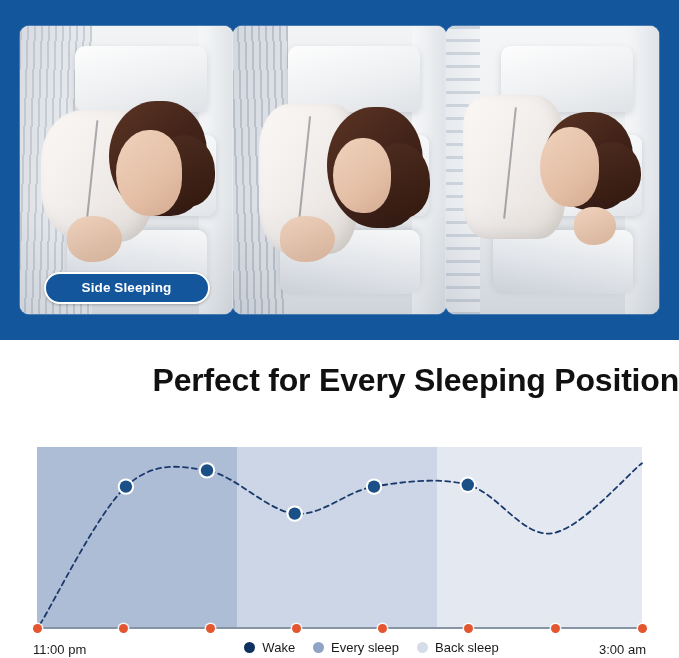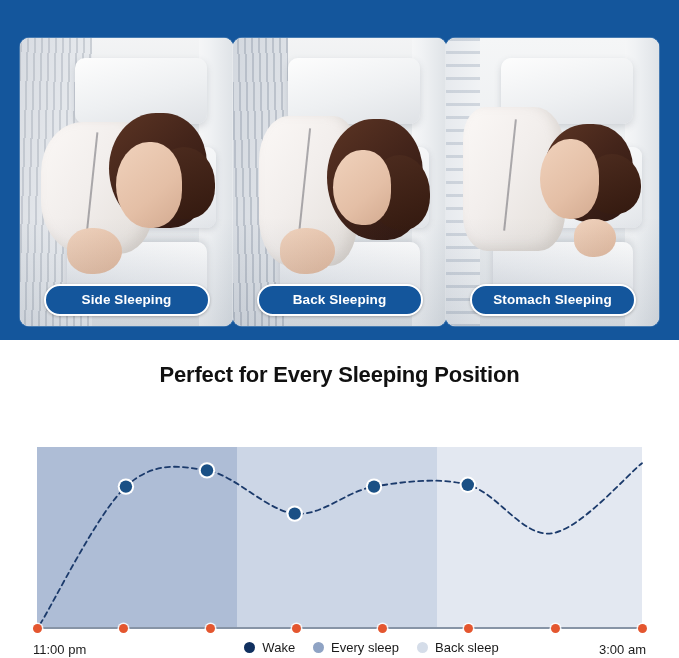--- a/index.html
+++ b/index.html
@@ -42,21 +42,20 @@
   }
 
   .panel {
     position: relative;
     width: 240px;
     height: 288px;
     border-radius: 9px;
     overflow: hidden;
     background: #e9ebee;
     box-shadow: 0 0 0 1px rgba(255,255,255,0.22);
-    margin-top: 12px;
   }
 
   
   .scene {
     position: absolute;
     inset: 0;
     background: linear-gradient(180deg, #f3f4f5 0%, #e7eaec 28%, #eceef0 60%, #e4e7ea 100%);
   }
   .sheet-left {
     position: absolute;
@@ -222,22 +221,22 @@
     width: 679px;
     height: 318px;
     background: #ffffff;
   }
 
   .headline {
     position: absolute;
     left: 0;
     top: 22px;
     width: 679px;
-    text-align: center;
-    font-size: 22px;
+    text-align: right;
+    font-size: 32px;
     font-weight: bold;
     color: #111111;
     letter-spacing: -0.2px;
   }
 
   .subhead {
     position: absolute;
     left: 0;
     top: 55px;
     width: 679px;
@@ -369,37 +368,35 @@
           <div class="sheet-right"></div>
           <div class="wedge-top"></div>
           <div class="wedge-mid"></div>
           <div class="wedge-bottom"></div>
           <div class="body-torso"></div>
           <div class="hair"></div>
           <div class="head"></div>
           <div class="arm"></div>
         </div>
         <div class="panel-shade"></div>
-        <div class="badge">Back Sleeping</div>
       </div>
 
       <div class="panel panel-stomach">
         <div class="scene">
           <div class="sheet-left"></div>
           <div class="sheet-right"></div>
           <div class="wedge-top"></div>
           <div class="wedge-mid"></div>
           <div class="wedge-bottom"></div>
           <div class="body-torso"></div>
           <div class="hair"></div>
           <div class="head"></div>
           <div class="arm"></div>
         </div>
         <div class="panel-shade"></div>
-        <div class="badge">Stomach Sleeping</div>
       </div>
 
     </div>
   </div>
 
   <div class="lower">
 
     <div class="headline">Perfect for Every Sleeping Position</div>
 
     <div class="chart">

